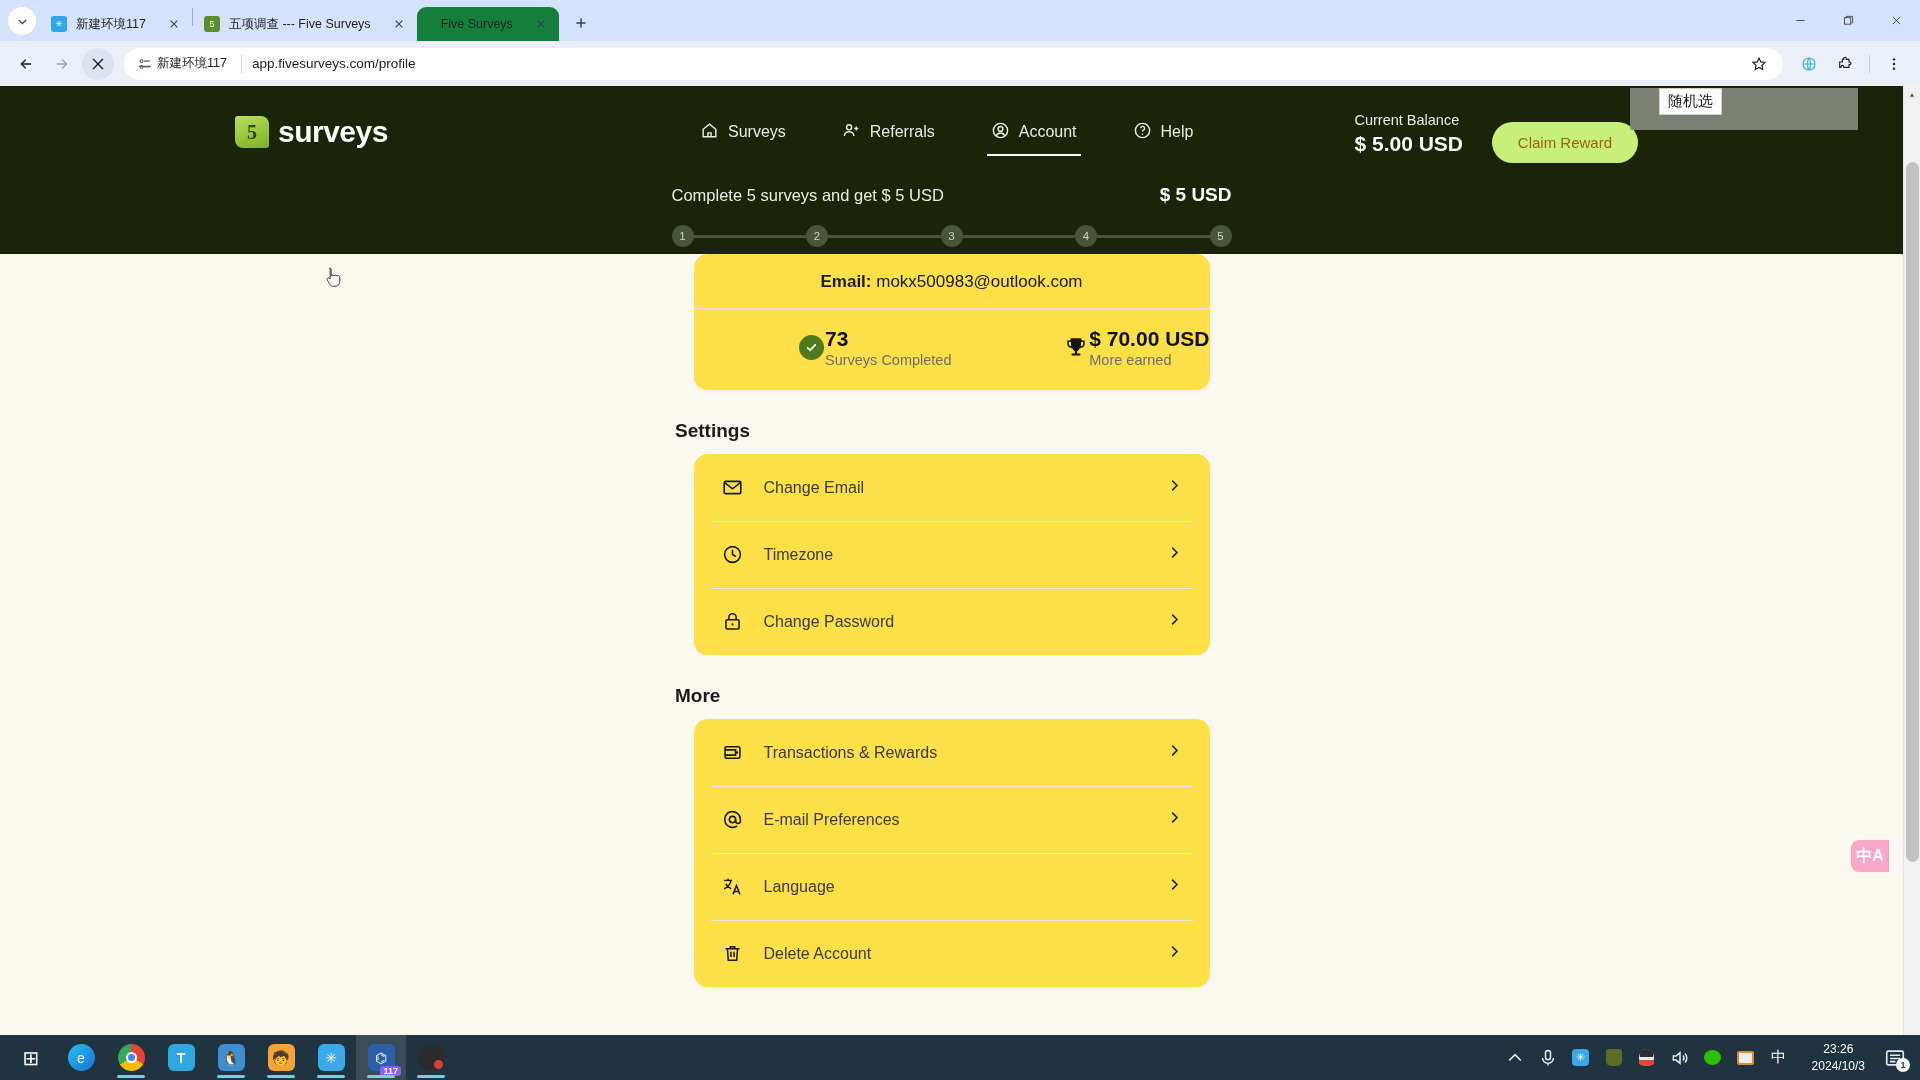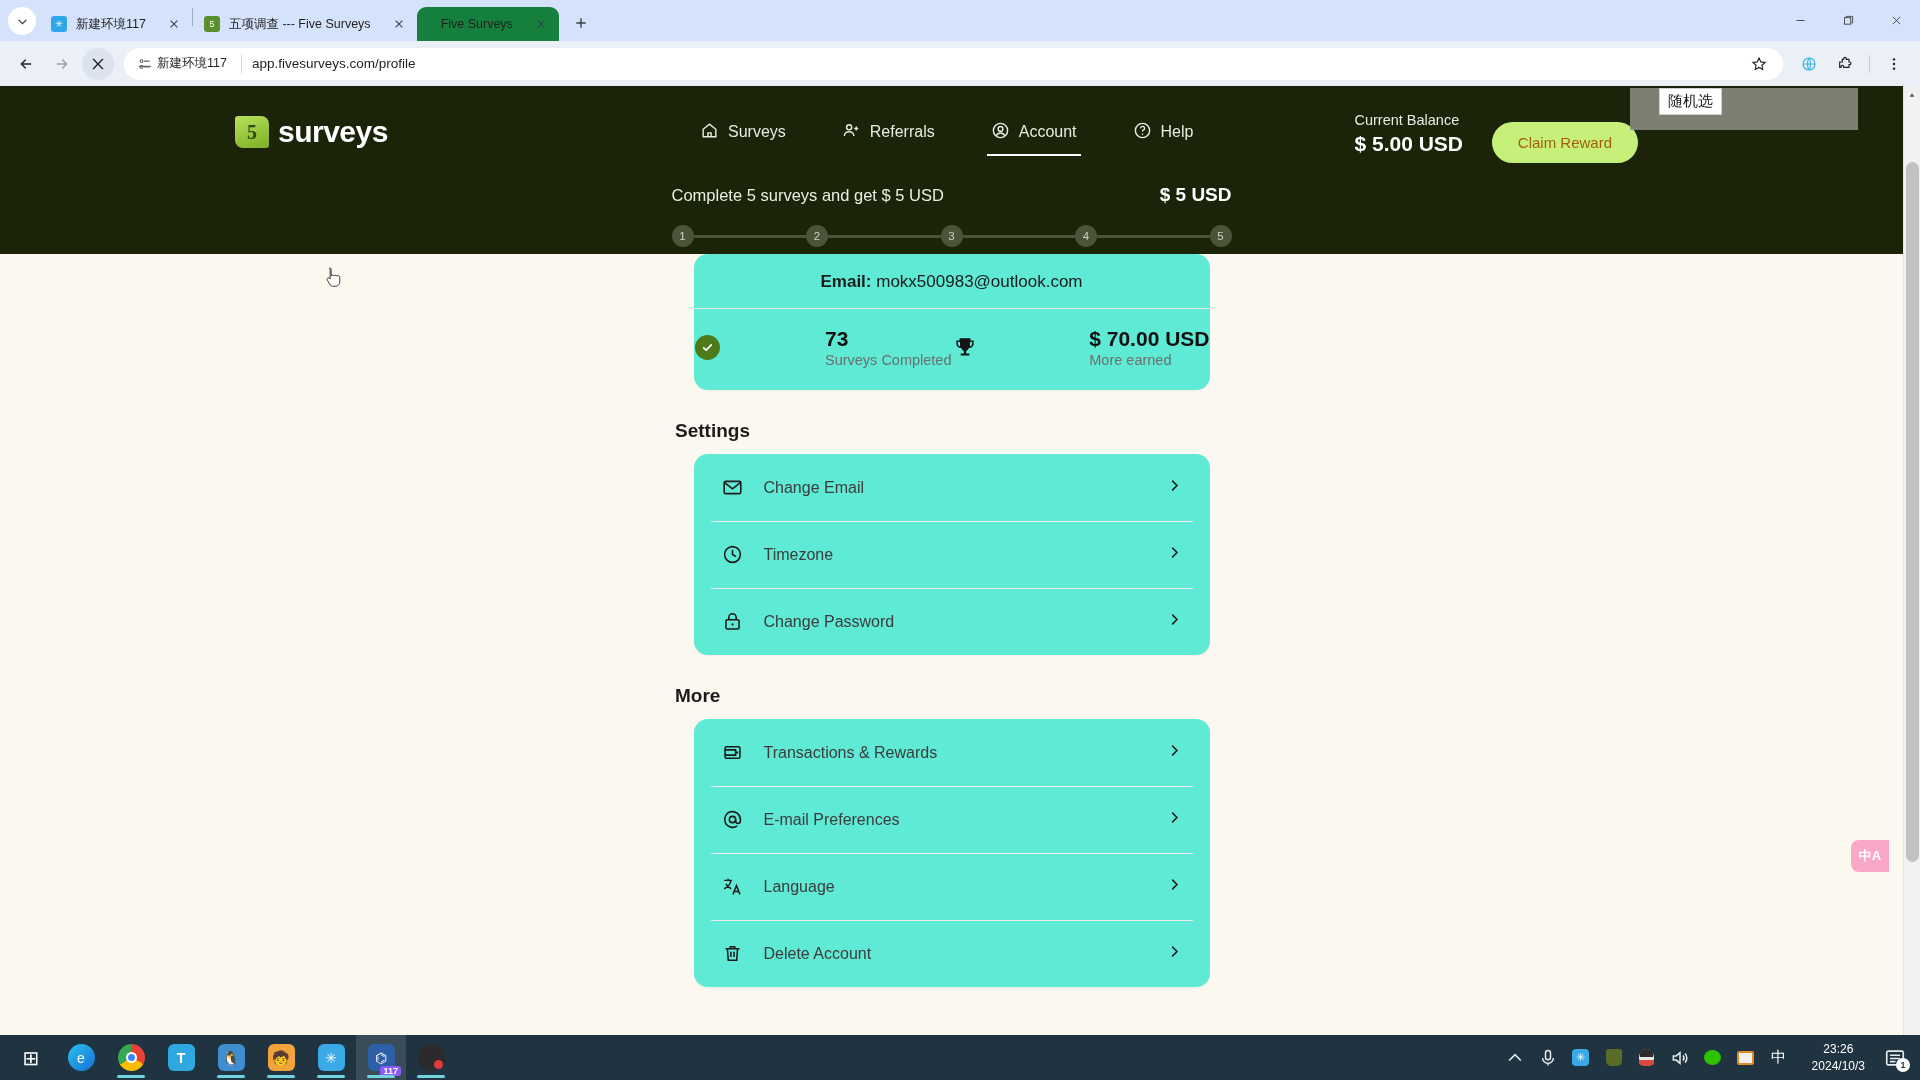--- a/index.html
+++ b/index.html
@@ -259,21 +259,21 @@
 
   
   .body-area {
     background: #fbf8f0;
     position: relative;
     padding-bottom: 40px;
   }
   .card {
     width: 516px;
     margin: 0 auto;
-    background: #5eead4;
+    background: #fde047;
     border-radius: 14px;
     box-shadow: 0 1px 2px rgba(0,0,0,0.05);
   }
   .profile-card {
     border-radius: 14px;
     margin-top: -30px;
     position: relative;
     padding: 0;
     overflow: hidden;
   }
@@ -282,21 +282,21 @@
     font-size: 17px;
     color: #1b1b1b;
     padding: 18px 0 16px;
   }
   .email-row b { font-weight: 700; }
   .stats-row {
     display: flex;
     border-top: 1px solid #eceae4;
     padding: 18px 0 22px;
   }
-  .stat { flex: 1; display: flex; align-items: center; justify-content: space-between; }
+  .stat { flex: 1; display: flex; align-items: center; justify-content: flex-end; }
   .stat-icon { width: 27px; height: 27px; flex:none; display:flex; align-items:center; justify-content:center; }
   .check-circle {
     width: 25px; height: 25px; border-radius: 50%;
     background: #4e7a1a;
     display:flex; align-items:center; justify-content:center;
   }
   .check-circle svg { width: 13px; height: 13px; }
   .stat-num { font-size: 21px; font-weight: 700; color: #111; line-height: 1.15; }
   .stat-label { font-size: 14.5px; color: #6e6e6e; margin-top: 1px; }
 
@@ -344,21 +344,21 @@
   }
 
   
   .translate-fab {
     position: absolute;
     right: 31px; bottom: 208px;
     width: 38px; height: 32px;
     background: #f9a8c8;
     border-radius: 8px 0 0 8px;
     display:flex; align-items:center; justify-content:center;
-    color: #ffffff; font-size: 13px; font-weight: 700;
+    color: #ffffff; font-size: 16px; font-weight: 700;
   }
 
   
   .cursor {
     position: absolute;
     left: 324px; top: 180px;
     width: 20px; height: 24px;
     pointer-events: none;
   }
 

